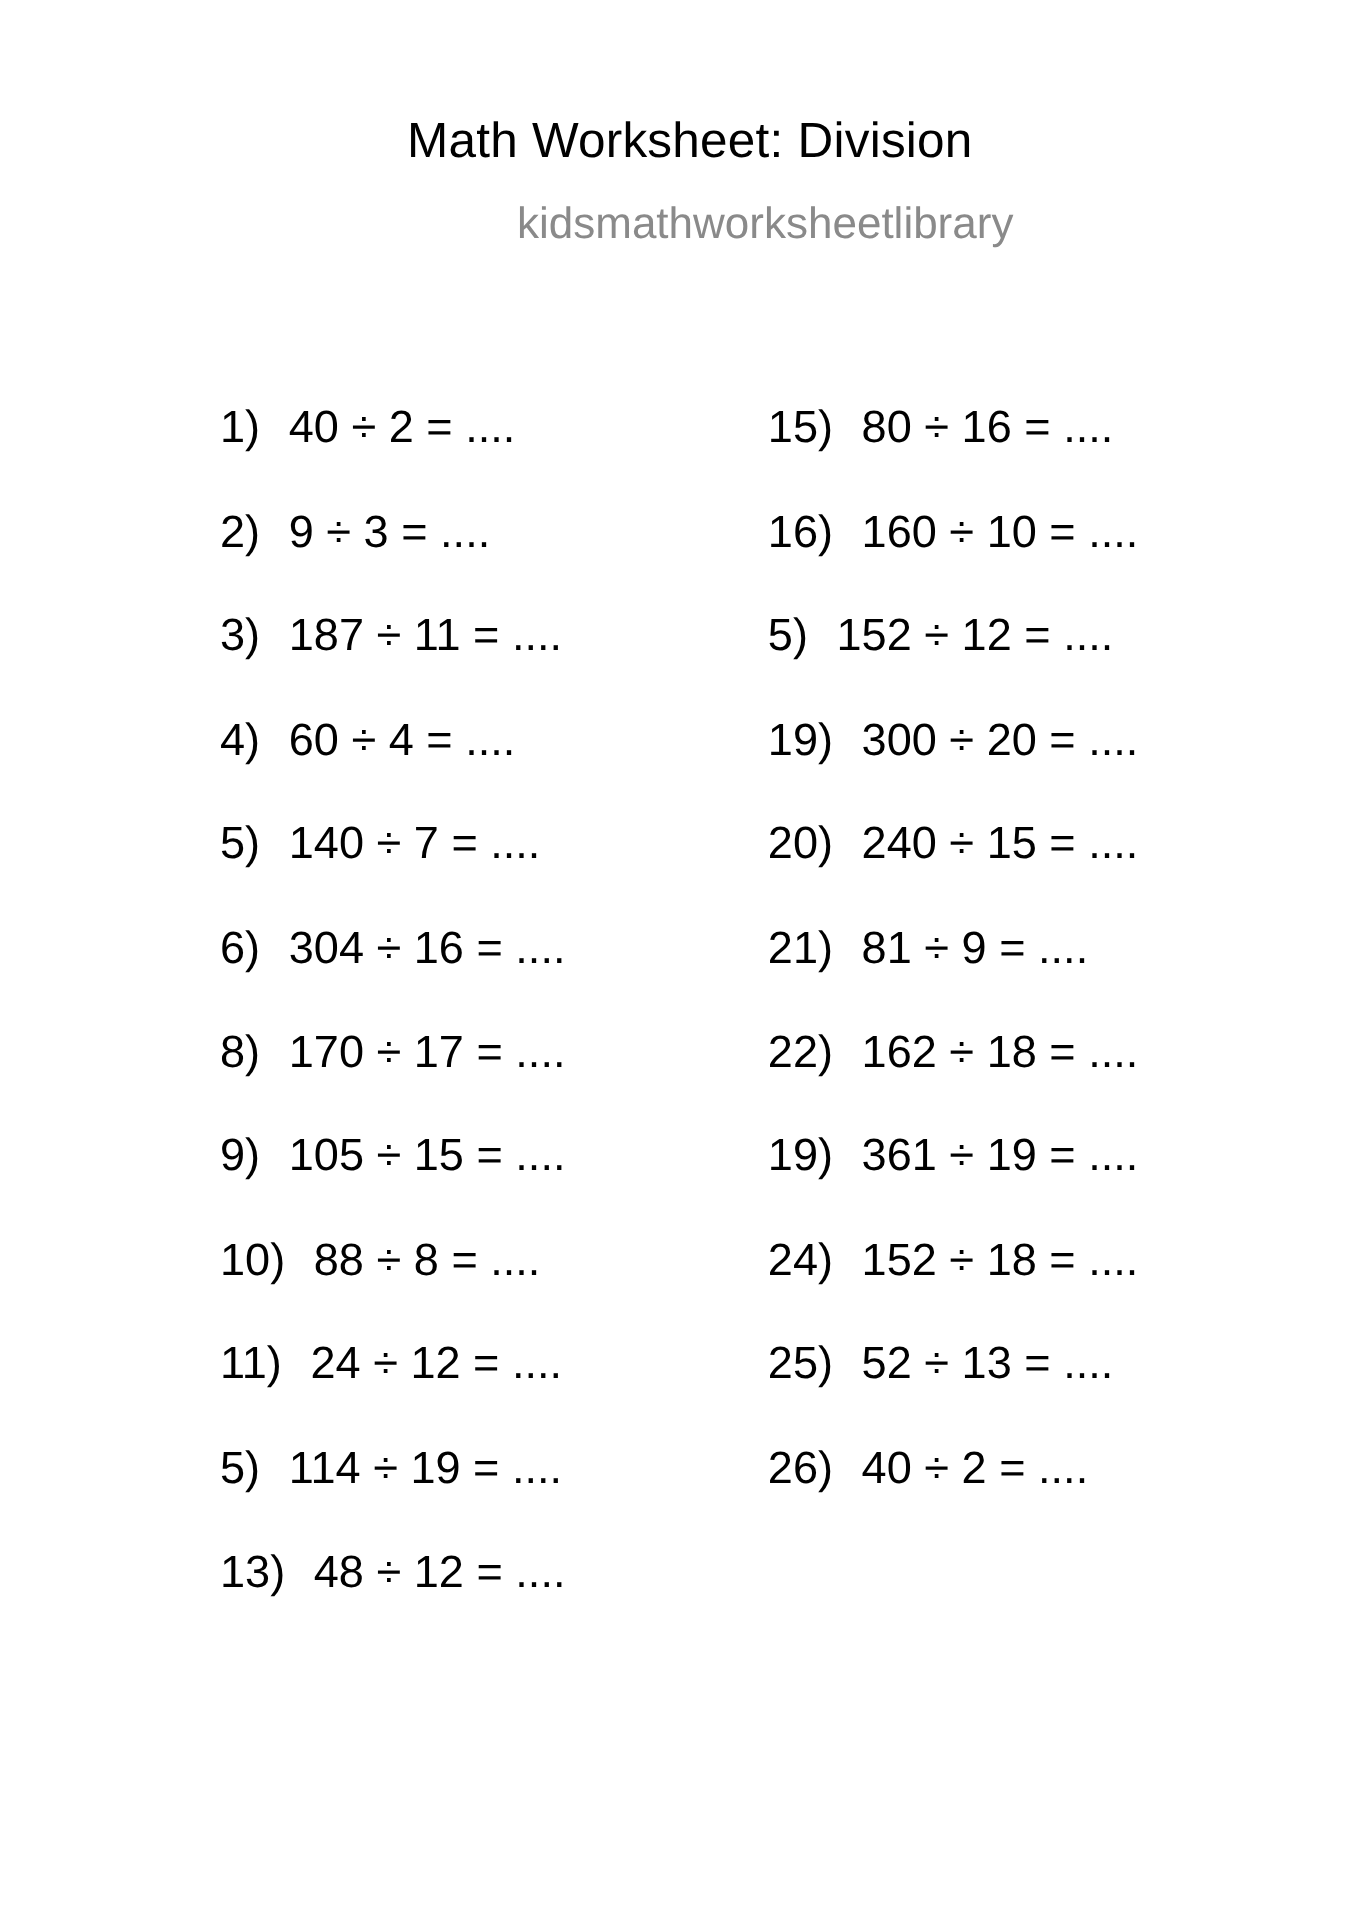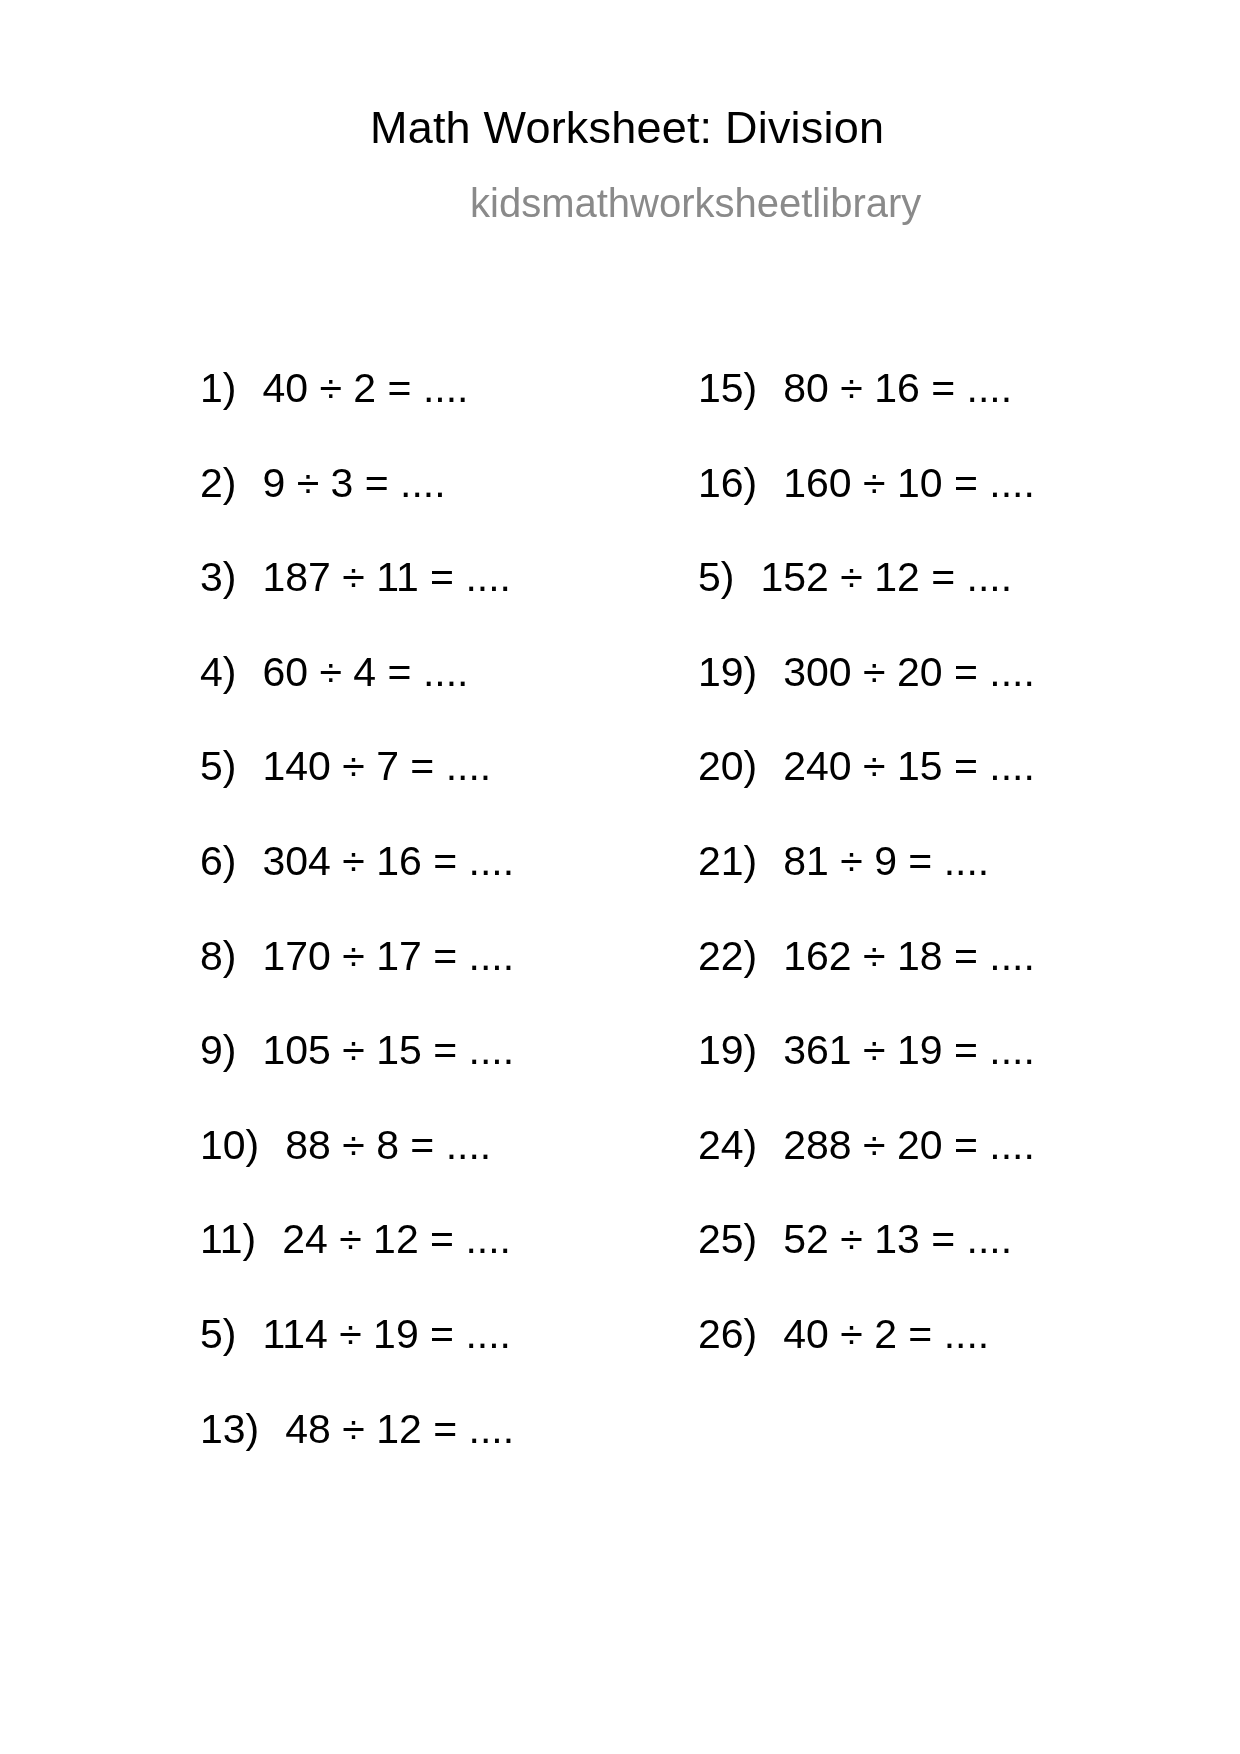--- a/index.html
+++ b/index.html
@@ -72,16 +72,16 @@
 
 <div class="column right">
   <div class="problem"><span class="num">15)</span><span class="expr">80 ÷ 16 = ....</span></div>
   <div class="problem"><span class="num">16)</span><span class="expr">160 ÷ 10 = ....</span></div>
   <div class="problem"><span class="num">5)</span><span class="expr">152 ÷ 12 = ....</span></div>
   <div class="problem"><span class="num">19)</span><span class="expr">300 ÷ 20 = ....</span></div>
   <div class="problem"><span class="num">20)</span><span class="expr">240 ÷ 15 = ....</span></div>
   <div class="problem"><span class="num">21)</span><span class="expr">81 ÷ 9 = ....</span></div>
   <div class="problem"><span class="num">22)</span><span class="expr">162 ÷ 18 = ....</span></div>
   <div class="problem"><span class="num">19)</span><span class="expr">361 ÷ 19 = ....</span></div>
-  <div class="problem"><span class="num">24)</span><span class="expr">288 ÷ 20 = ....</span></div>
+  <div class="problem"><span class="num">24)</span><span class="expr">152 ÷ 18 = ....</span></div>
   <div class="problem"><span class="num">25)</span><span class="expr">52 ÷ 13 = ....</span></div>
   <div class="problem"><span class="num">26)</span><span class="expr">40 ÷ 2 = ....</span></div>
 </div>
 
 </body></html>

